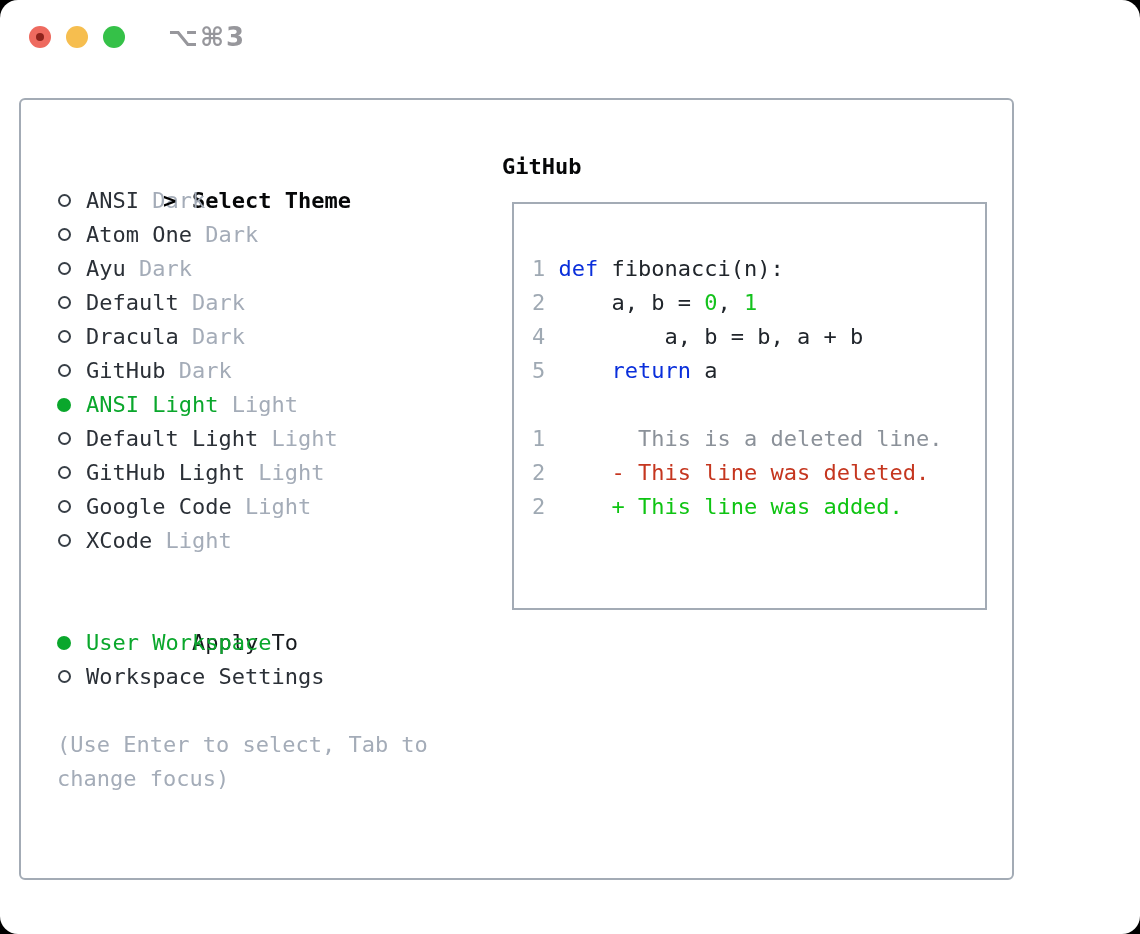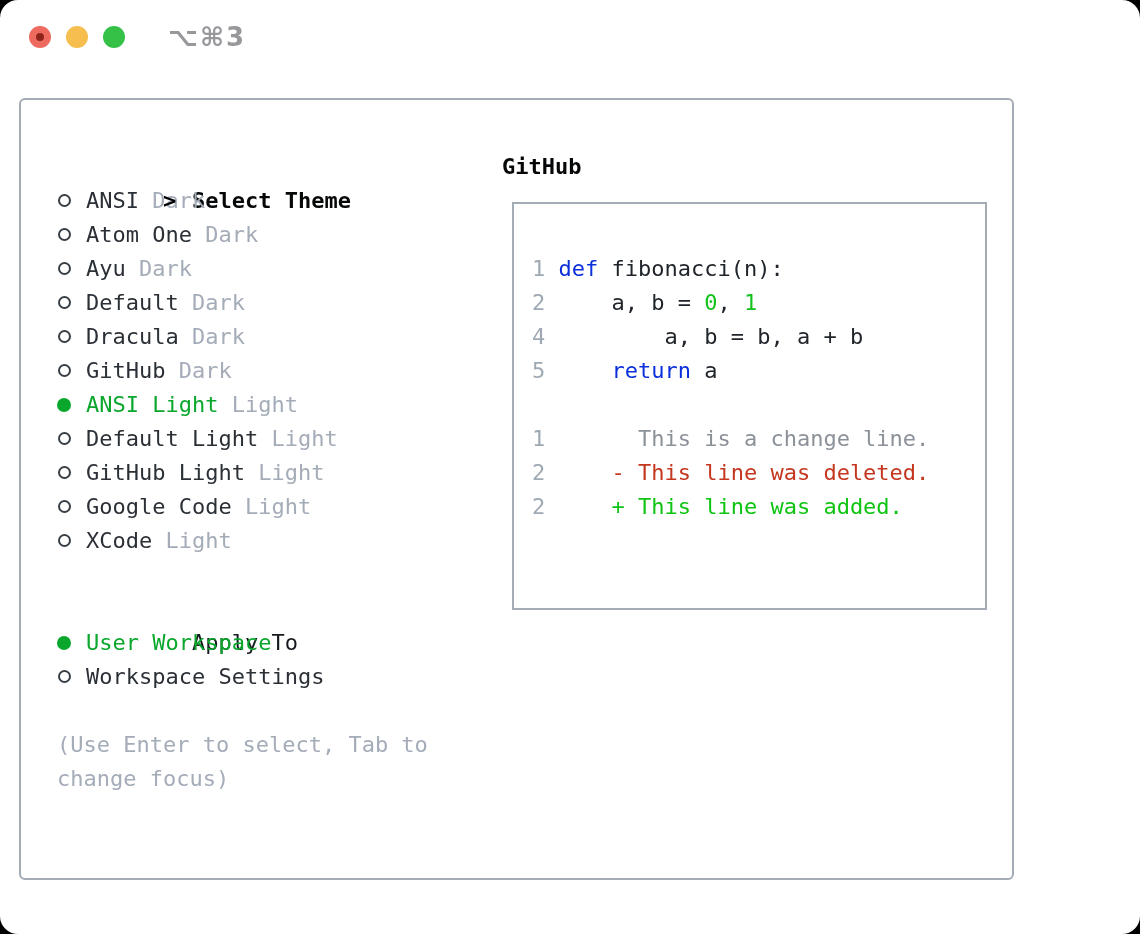--- a/index.html
+++ b/index.html
@@ -125,19 +125,19 @@
     </div>
 
     <div class="preview-title">GitHub</div>
 
     <div class="preview-box" id="preview-box">
         <div class="pline"><span class="lnum">1</span><span class="seg-kw">def</span><span class="seg-fg"> fibonacci(n):</span></div>
         <div class="pline"><span class="lnum">2</span><span class="seg-fg">    a, b = </span><span class="seg-num">0</span><span class="seg-fg">, </span><span class="seg-num">1</span></div>
         <div class="pline"><span class="lnum">4</span><span class="seg-fg">        a, b = b, a + b</span></div>
         <div class="pline"><span class="lnum">5</span><span class="seg-fg">    </span><span class="seg-kw">return</span><span class="seg-fg"> a</span></div>
         <div class="pline"><span class="lnum"></span></div>
-        <div class="pline"><span class="lnum">1</span><span class="seg-ctx">      This is a change line.</span></div>
+        <div class="pline"><span class="lnum">1</span><span class="seg-ctx">      This is a deleted line.</span></div>
         <div class="pline"><span class="lnum">2</span><span class="seg-del">    - This line was deleted.</span></div>
         <div class="pline"><span class="lnum">2</span><span class="seg-add">    + This line was added.</span></div>
       </div>
 
   </div>
 </div>
 
 </body></html>

